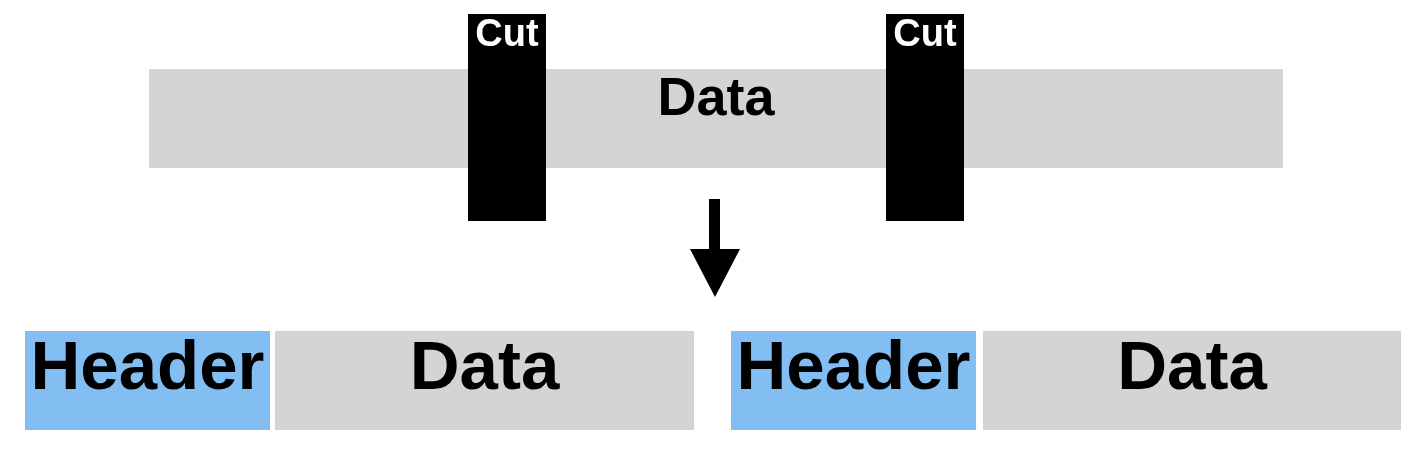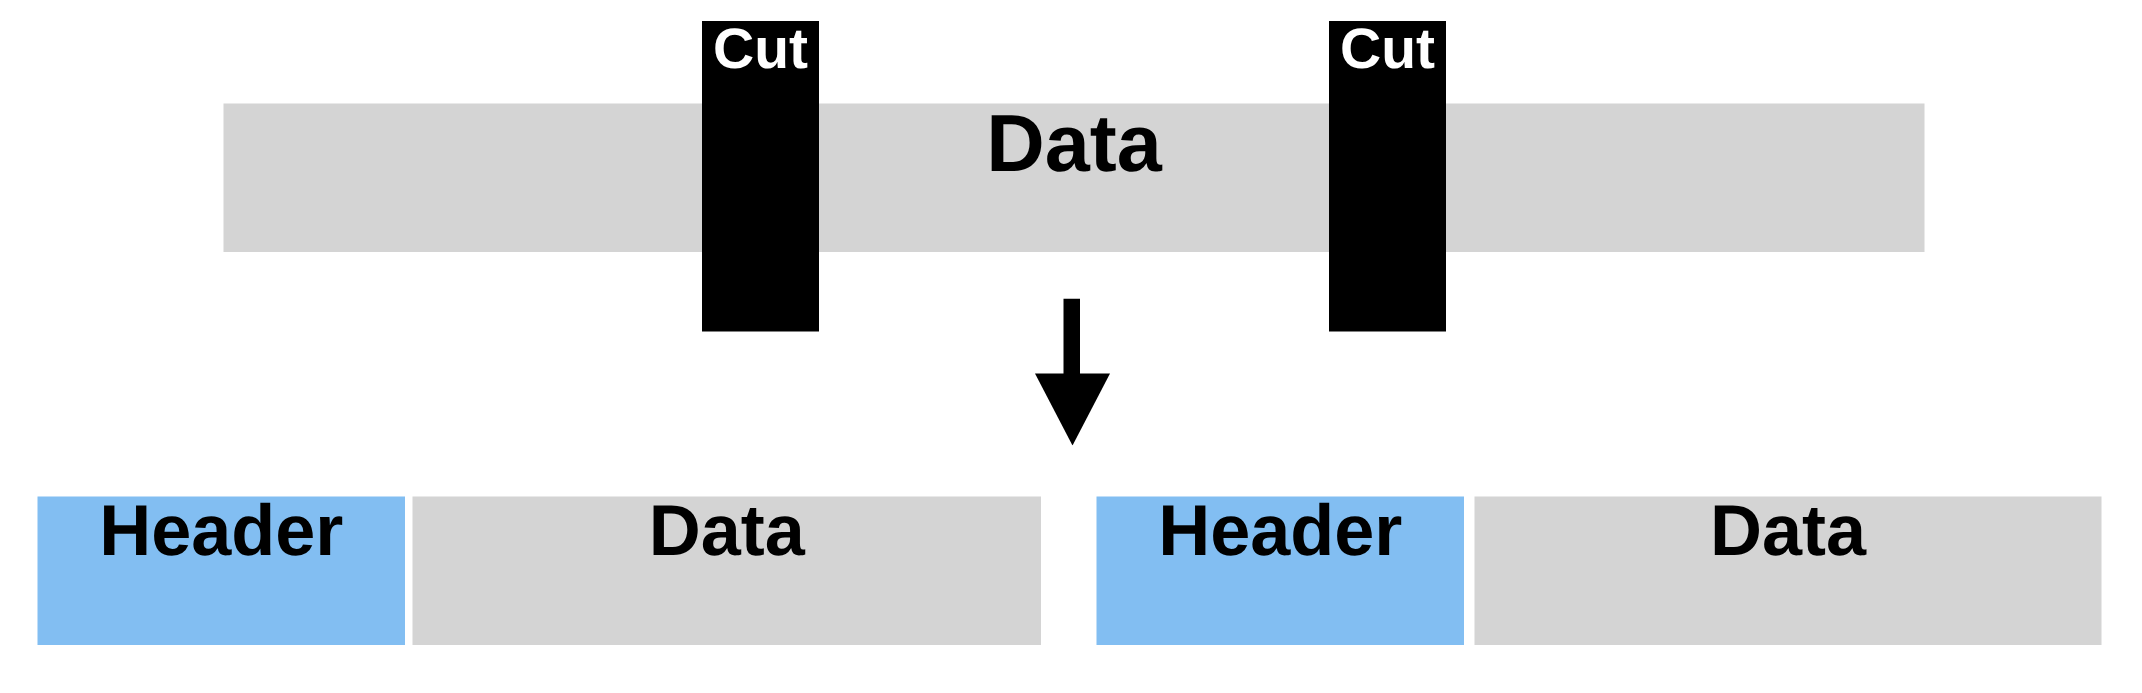--- a/index.html
+++ b/index.html
@@ -55,21 +55,21 @@
     top: 199px;
     width: 50px;
     height: 98px;
     color: var(--arrow-black, #000000);
   }
   .seg-box {
     top: 331px;
     height: 99px;
   }
   .seg-label {
-    font-size: 48px;
+    font-size: 69px;
     font-weight: bold;
     color: var(--text-black, #000000);
     line-height: 1;
   }
   .header-box { background: var(--header-blue, #82bef2); width: 245px; }
   .data-box   { background: var(--bar-gray, #d4d4d4); }
   .header-box.seg1 { left: 25px; }
   .data-box.seg1   { left: 275px; width: 419px; }
   .header-box.seg2 { left: 731px; }
   .data-box.seg2   { left: 983px; width: 418px; }

